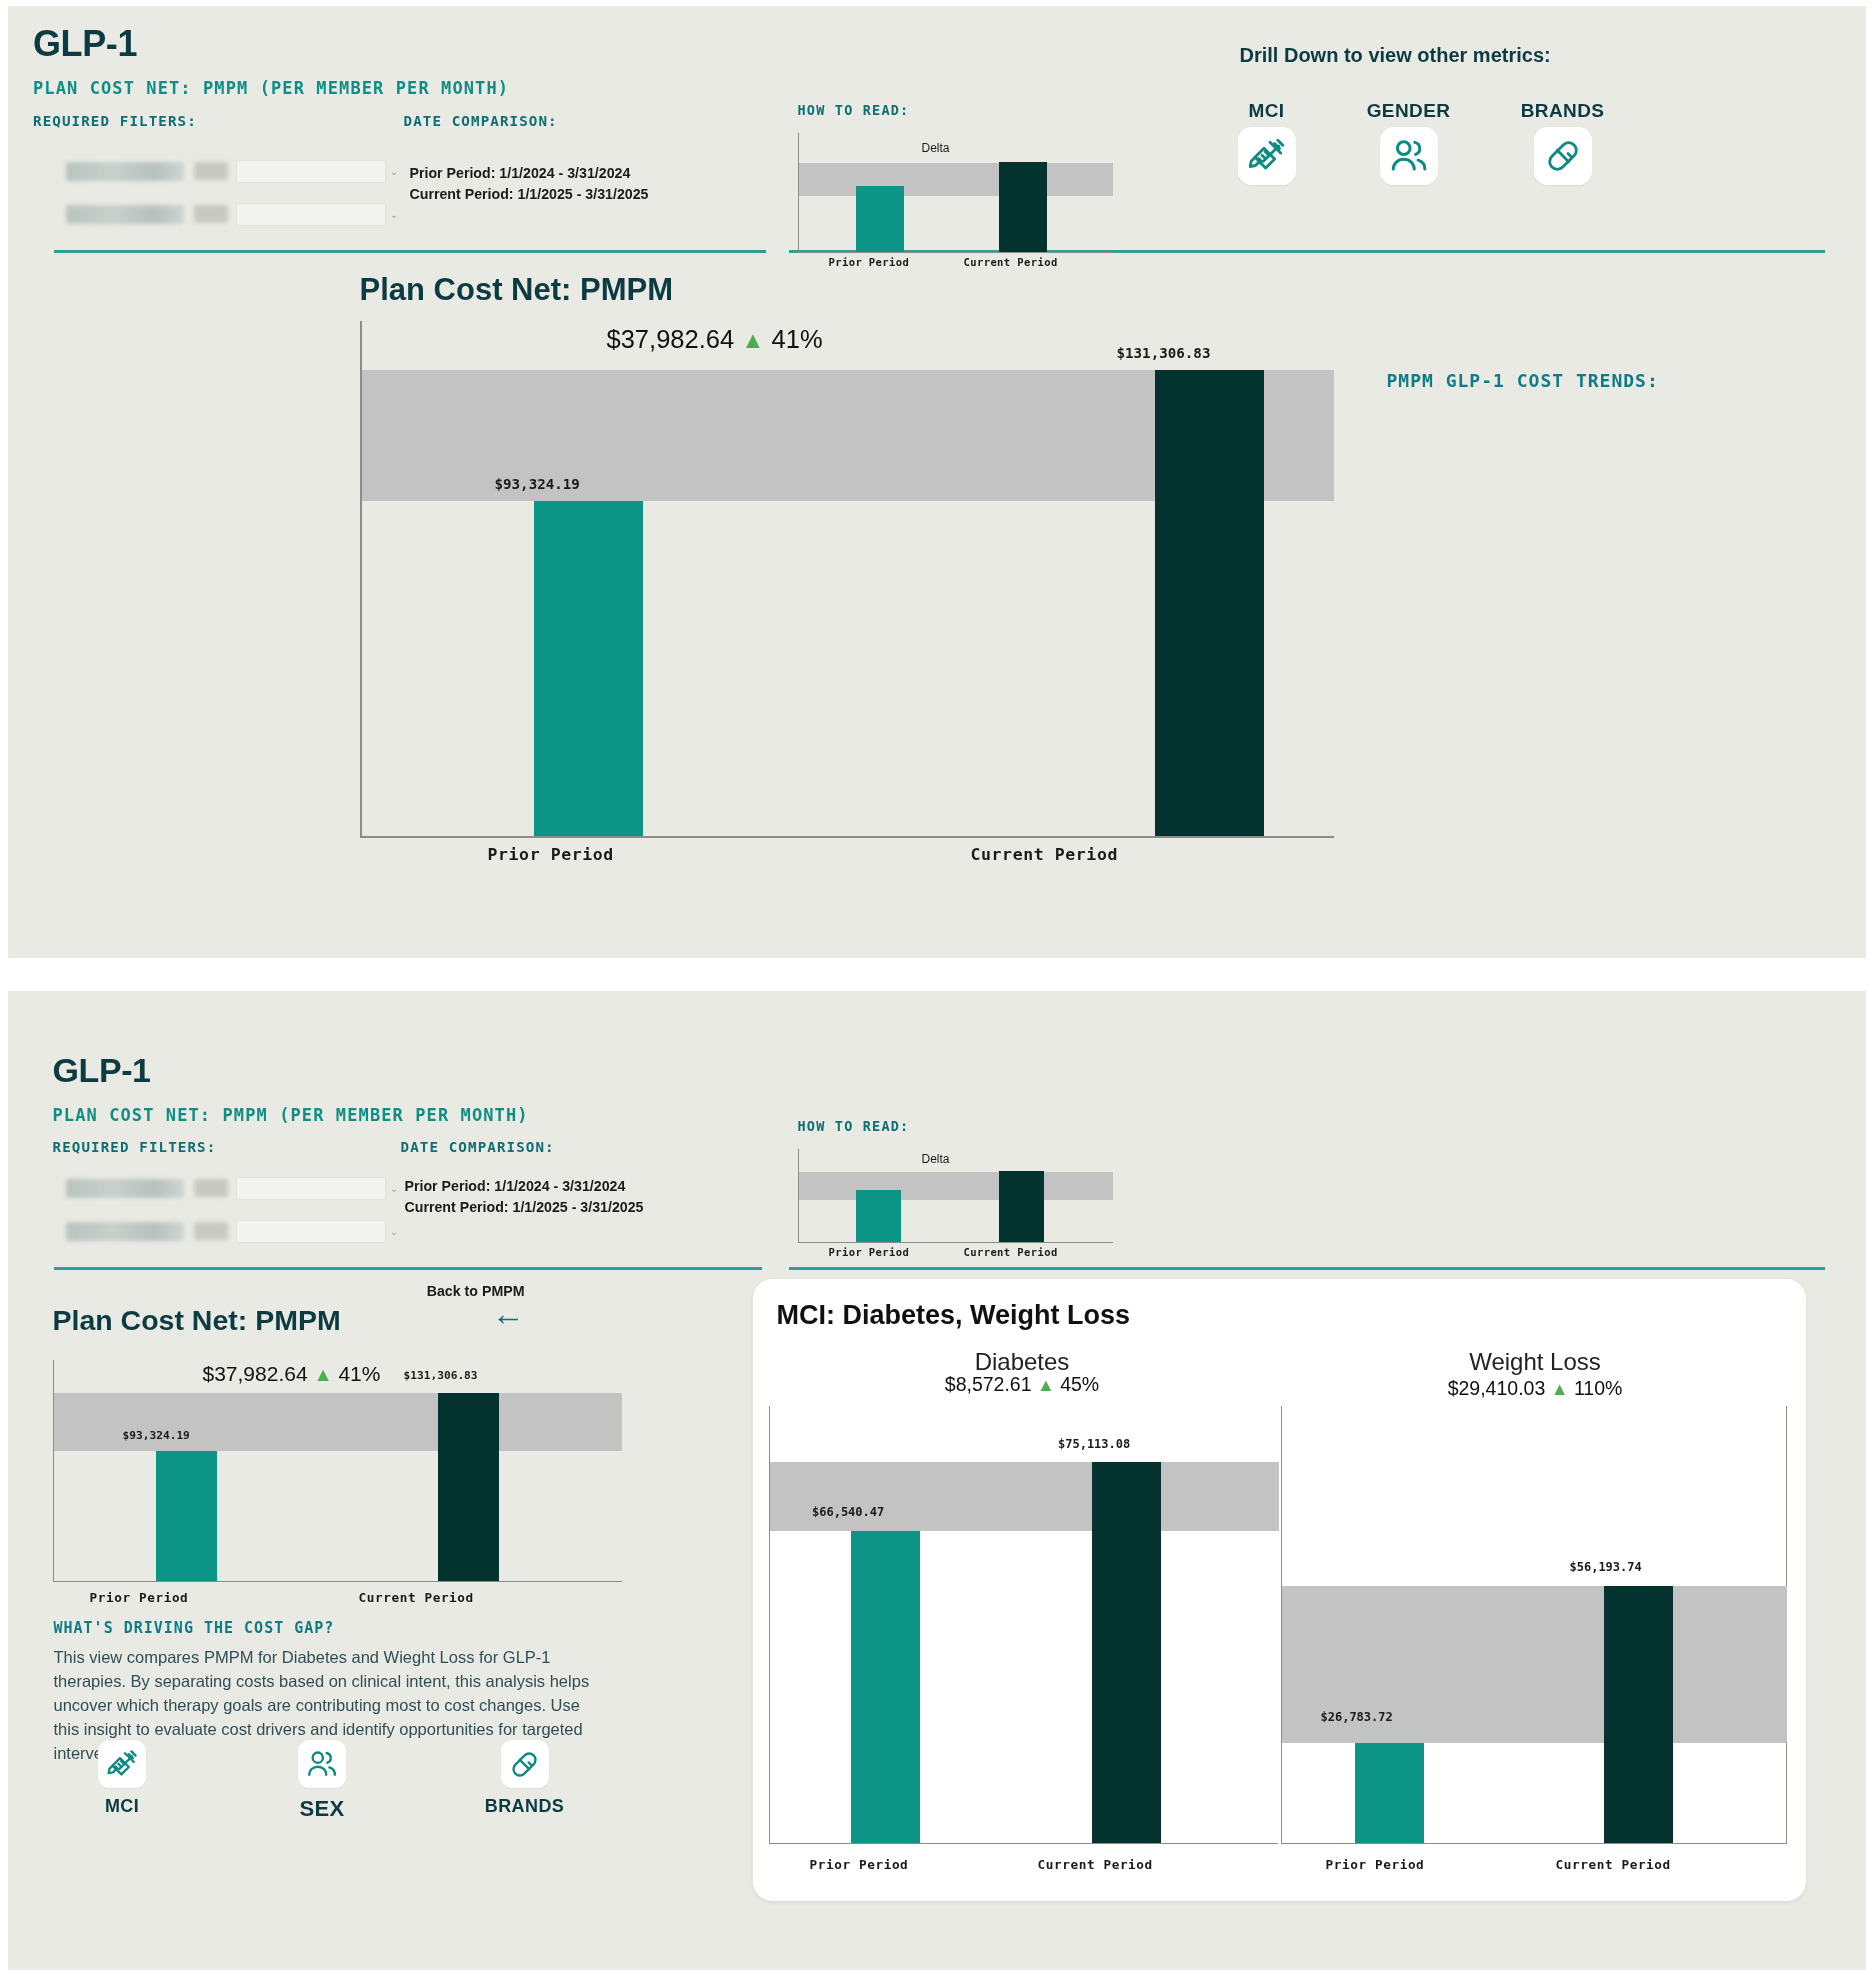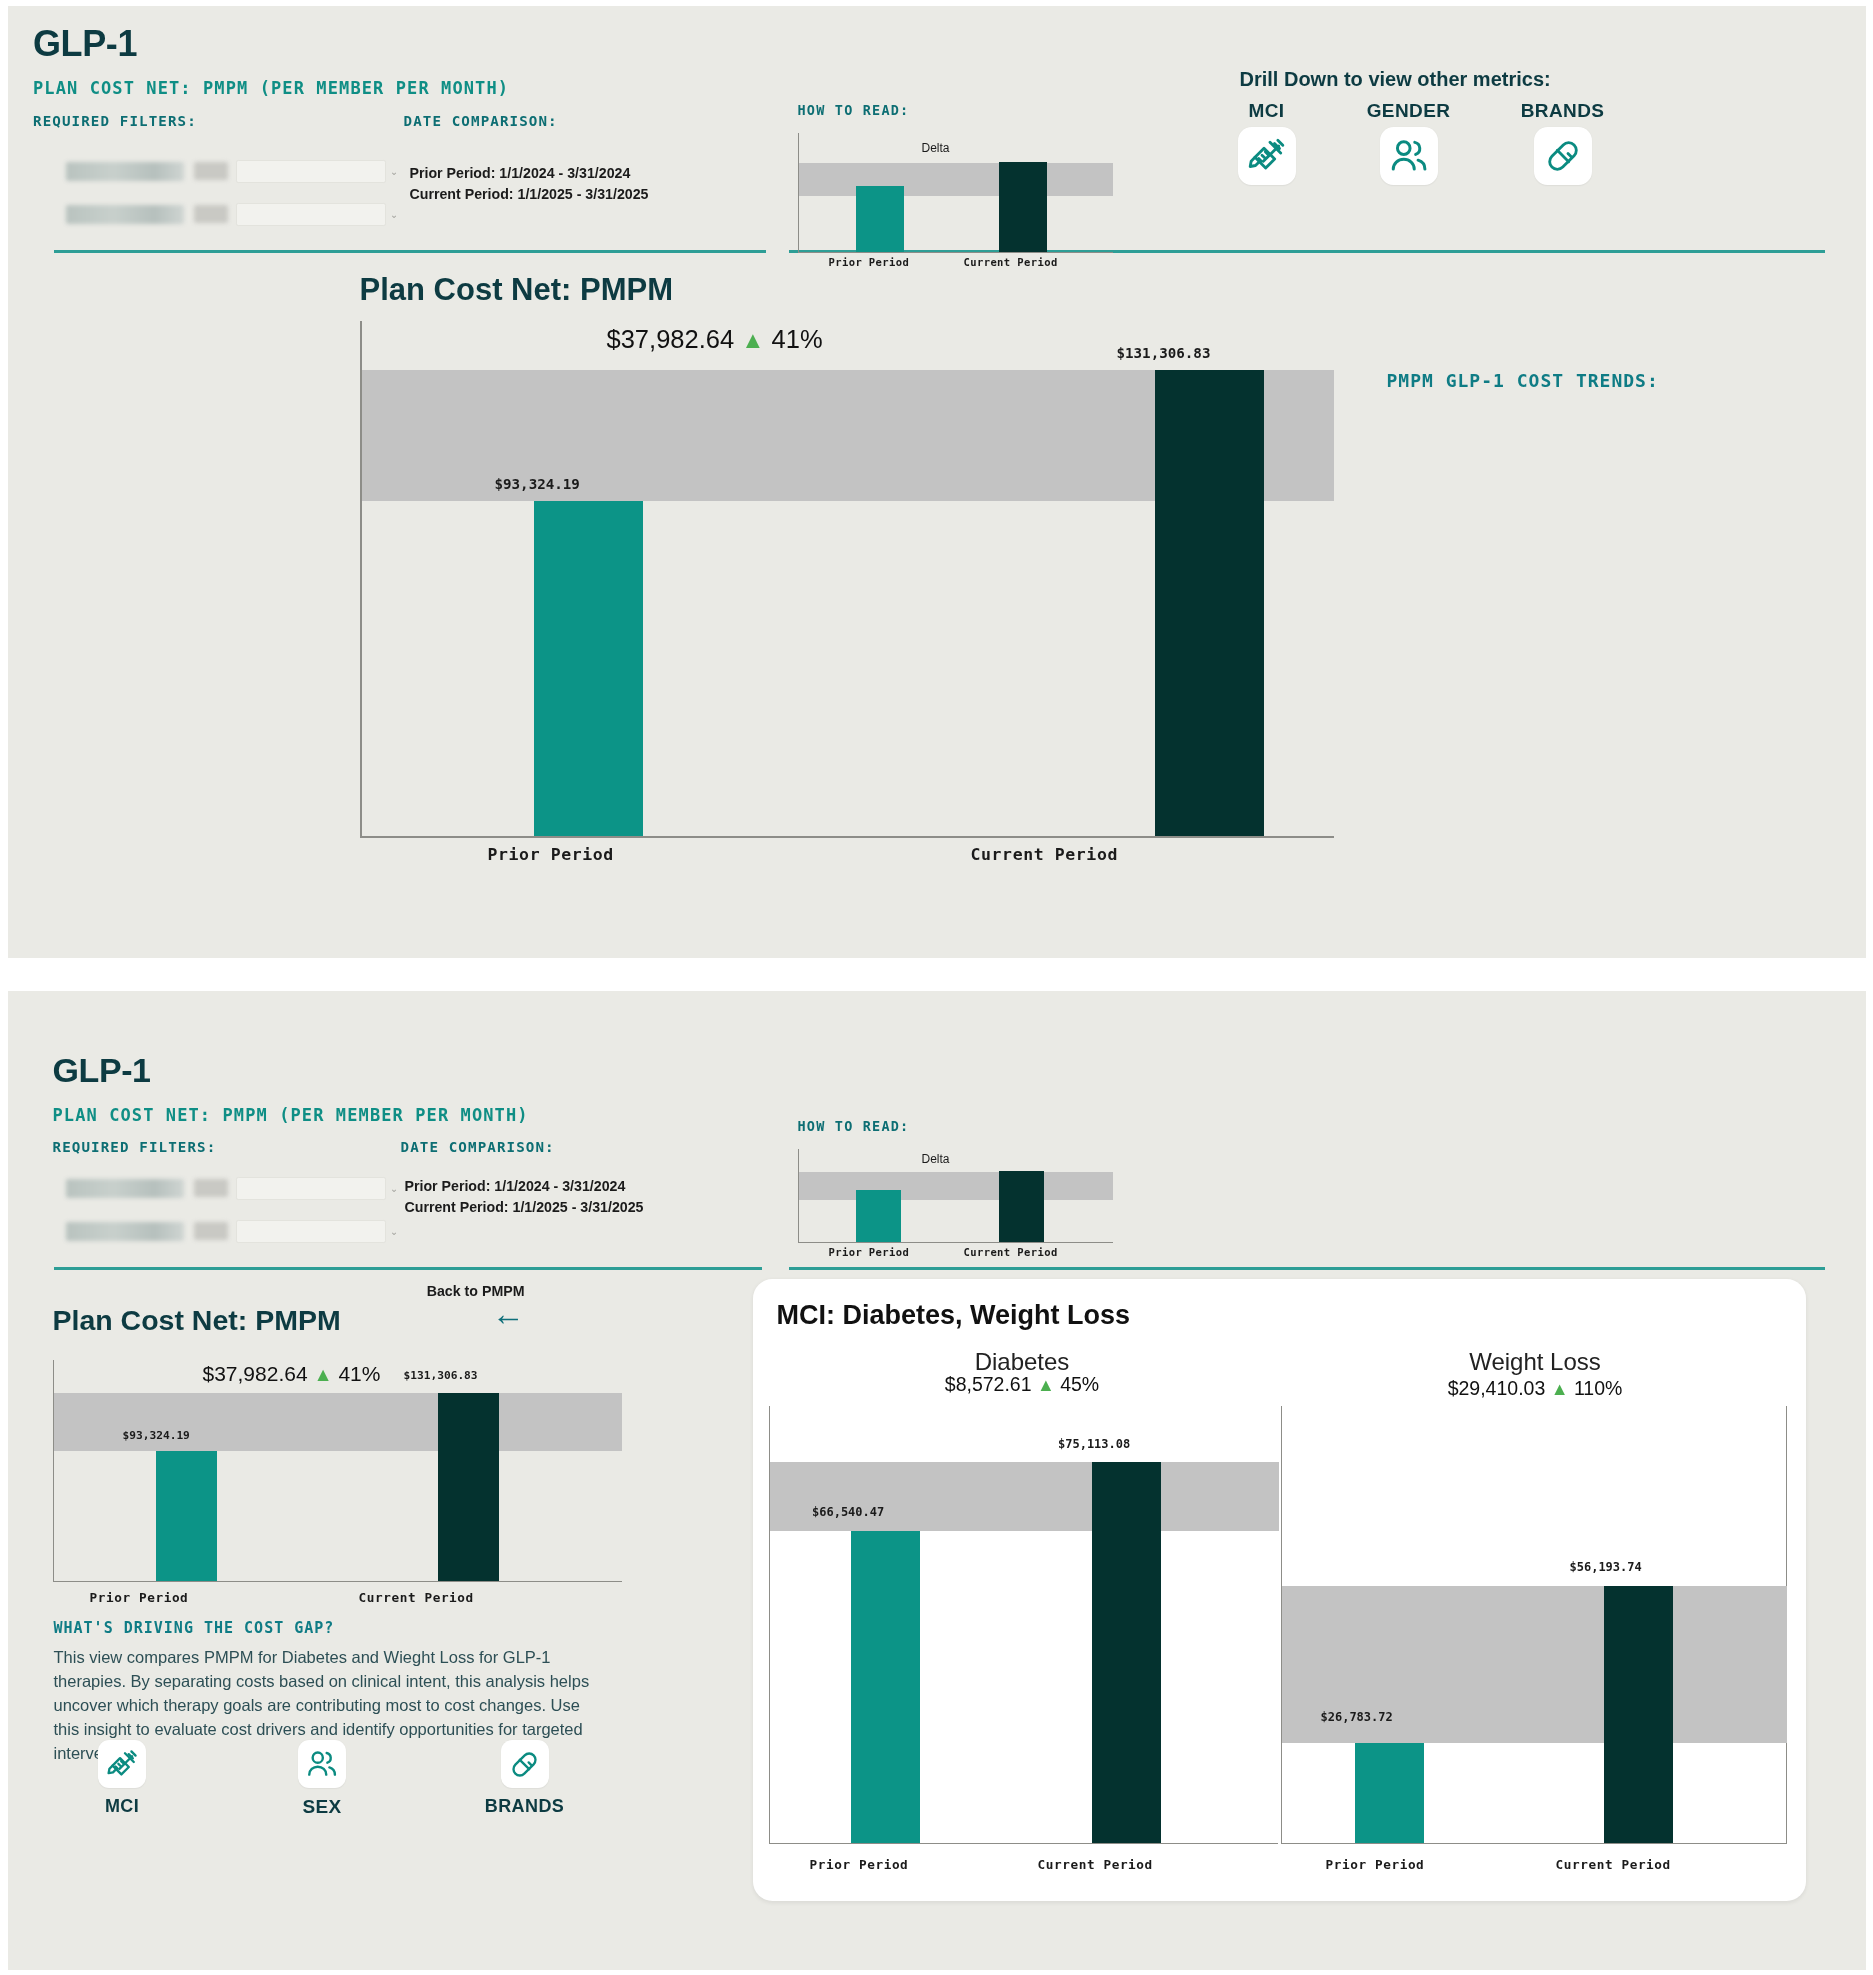--- a/index.html
+++ b/index.html
@@ -176,21 +176,21 @@
         <div class="mini-delta-text" style="left:124px;top:7.5px;">Delta</div>
         <div class="mini-bar prior" style="left:58px;width:48px;height:66px;"></div>
         <div class="mini-bar current" style="left:201px;width:48px;height:90px;"></div>
       </div>
       <div style="position:relative;width:315px;height:19.5px;">
         <div class="mini-xlabel" style="left:31px;top:3px;">Prior Period</div>
         <div class="mini-xlabel" style="left:166px;top:3px;">Current Period</div>
       </div>
     </div>
 
-    <div class="drill-title" style="left:1214px;top:62px;padding-left:18px;">Drill Down to view other metrics:</div>
+    <div class="drill-title" style="left:1214px;top:38px;padding-left:18px;">Drill Down to view other metrics:</div>
 
     <div class="drill-item" style="left:1199px;top:94px;width:120px;">
       <div class="dl">MCI</div>
       <div class="icon-tile">
         <svg width="40" height="40" viewBox="0 0 24 24" fill="none" stroke="#0b8b81" stroke-width="1.7" stroke-linecap="round" stroke-linejoin="round">
           <path d="M18.5 2.5l3 3"></path>
             <path d="M16.5 4.5l3 3"></path>
           <path d="M19 6l-9.2 9.2"></path>
             <path d="M13.8 3.8l6.4 6.4"></path>
           <path d="M10.2 7.4l6.4 6.4-5.4 5.4-6.4-6.4z"></path>
@@ -352,21 +352,21 @@
 
     <div class="drill-item" style="left:266px;top:749px;width:97px;">
       <div class="icon-tile small">
         <svg width="34" height="34" viewBox="0 0 24 24" fill="none" stroke="#0b8b81" stroke-width="1.7" stroke-linecap="round" stroke-linejoin="round">
           <circle cx="9" cy="7.5" r="3.6"></circle>
           <path d="M3 19.5c0-3.2 2.7-5.6 6-5.6s6 2.4 6 5.6"></path>
           <path d="M15.3 4.2a3.6 3.6 0 0 1 .5 6.9"></path>
           <path d="M17.2 14.4c2.3.7 3.9 2.7 3.9 5.1"></path>
         </svg>
       </div>
-      <div class="dl" style="margin-top:7.5px;font-size:19px;">SEX</div>
+      <div class="dl" style="margin-top:7.5px;font-size:22px;">SEX</div>
     </div>
 
     <div class="drill-item" style="left:461px;top:749px;width:112px;">
       <div class="icon-tile small">
         <svg width="33" height="33" viewBox="0 0 24 24" fill="none" stroke="#0b8b81" stroke-width="1.7" stroke-linecap="round" stroke-linejoin="round">
           <rect x="2.6" y="7.4" width="18.8" height="9.2" rx="4.6" transform="rotate(-45 12 12)"></rect>
           <path d="M8.6 8.6l6.8 6.8"></path>
           <path d="M15 10.5l1.8 1.8"></path>
         </svg>
       </div>

